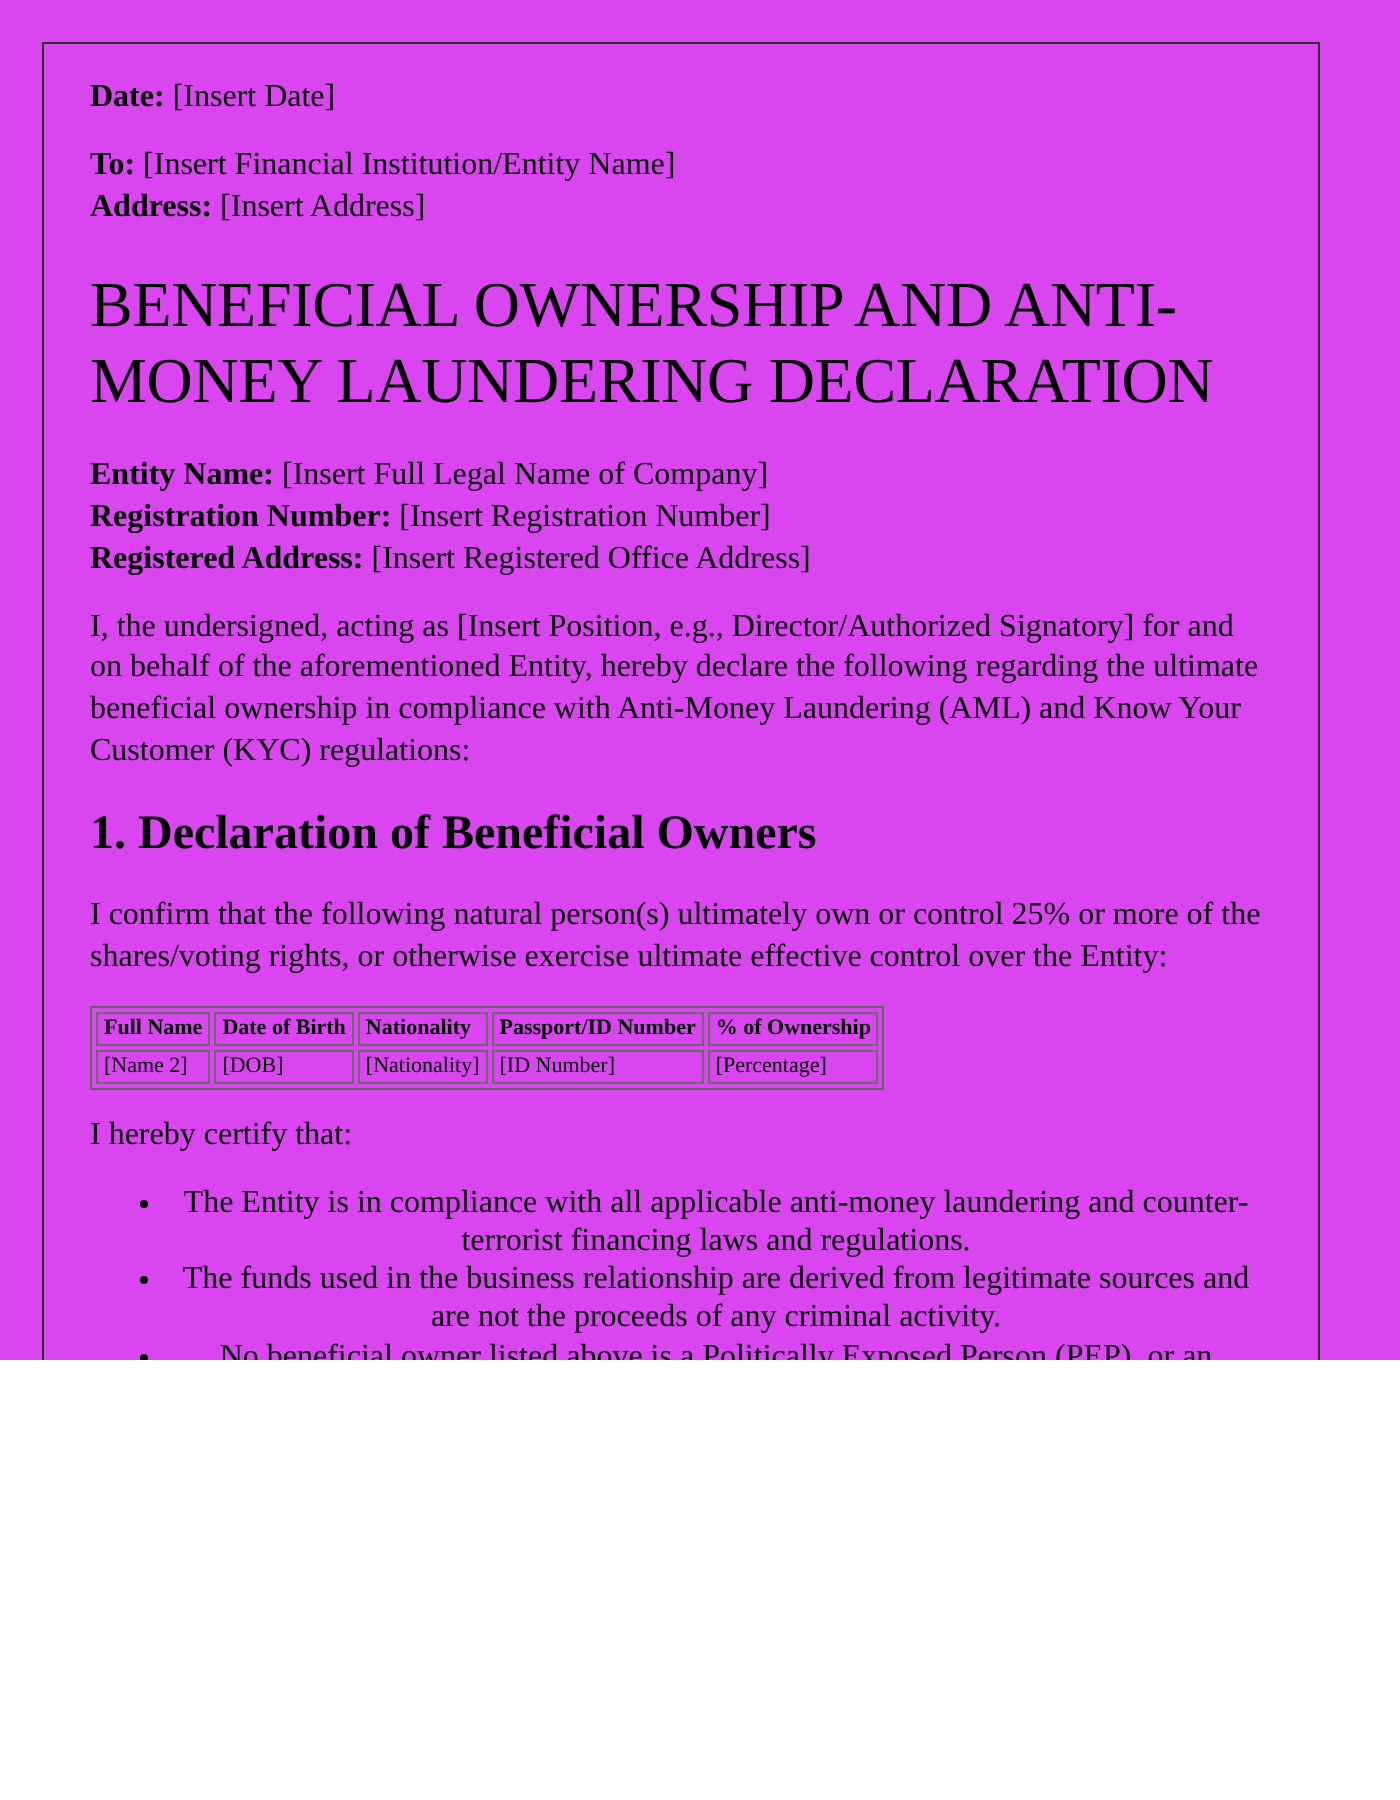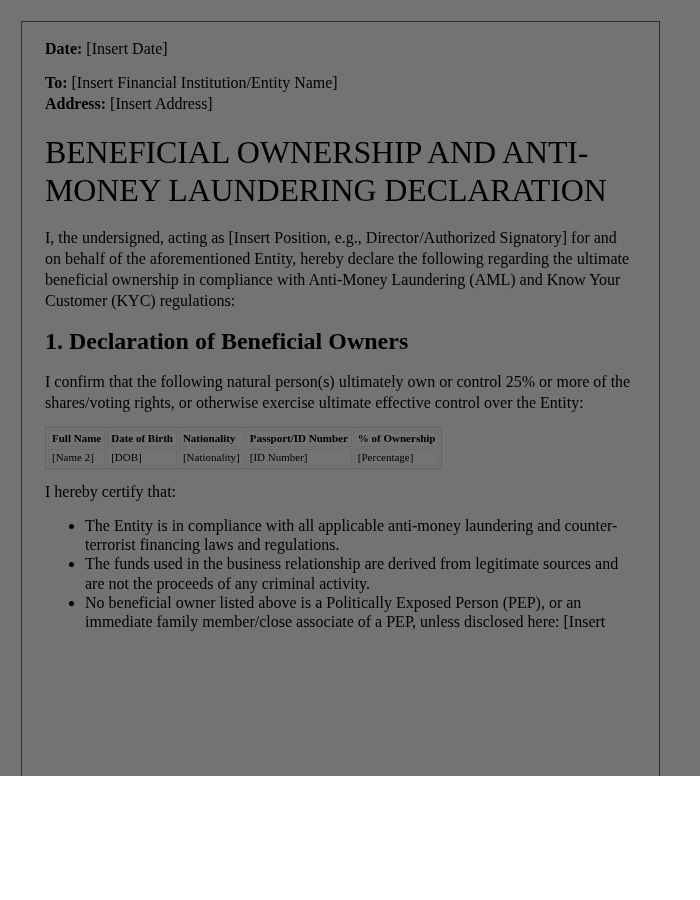--- a/index.html
+++ b/index.html
@@ -3,22 +3,22 @@
 <meta charset="utf-8">
 <style>
   html, body {
     margin: 0;
     padding: 0;
     background: #ffffff;
   }
   .sheet {
     position: relative;
     width: 700px;
-    height: 776px;
-    background: #737373;
+    height: 680px;
+    background: #d946ef;
     color: #000000;
     font-family: "Liberation Serif", "DejaVu Serif", serif;
     overflow: hidden;
   }
   .doc {
     position: absolute;
     left: 21px;
     top: 21px;
     box-sizing: border-box;
     width: 639px;
@@ -57,38 +57,40 @@
     padding: 1px 3px;
     font-size: 11px;
     line-height: 1.18;
     white-space: nowrap;
     text-align: left;
   }
   table.owners-table th { font-weight: bold; }
   ul.cert-list {
     margin: 13px 0;
     padding-left: 40px;
+    text-align: center;
   }
   ul.cert-list li {
     line-height: 1.2;
     margin: 0;
   }
 </style>
 </head>
 <body>
 
 <div class="sheet">
   <div class="doc">
 
     <p><strong>Date:</strong> <span>[Insert Date]</span></p>
 
     <p><strong>To:</strong> <span>[Insert Financial Institution/Entity Name]</span><br><strong>Address:</strong> <span>[Insert Address]</span></p>
 
     <h1 class="doc-title">BENEFICIAL OWNERSHIP AND ANTI-MONEY LAUNDERING DECLARATION</h1>
 
+    <p><strong>Entity Name:</strong> <span>[Insert Full Legal Name of Company]</span><br><strong>Registration Number:</strong> <span>[Insert Registration Number]</span><br><strong>Registered Address:</strong> <span>[Insert Registered Office Address]</span></p>
 
     <p>I, the undersigned, acting as [Insert Position, e.g., Director/Authorized Signatory] for and on behalf of the aforementioned Entity, hereby declare the following regarding the ultimate beneficial ownership in compliance with Anti-Money Laundering (AML) and Know Your Customer (KYC) regulations:</p>
 
     <h3 class="section-heading">1. Declaration of Beneficial Owners</h3>
 
     <p>I confirm that the following natural person(s) ultimately own or control 25% or more of the shares/voting rights, or otherwise exercise ultimate effective control over the Entity:</p>
 
     <table class="owners-table">
       <thead>
         <tr>

